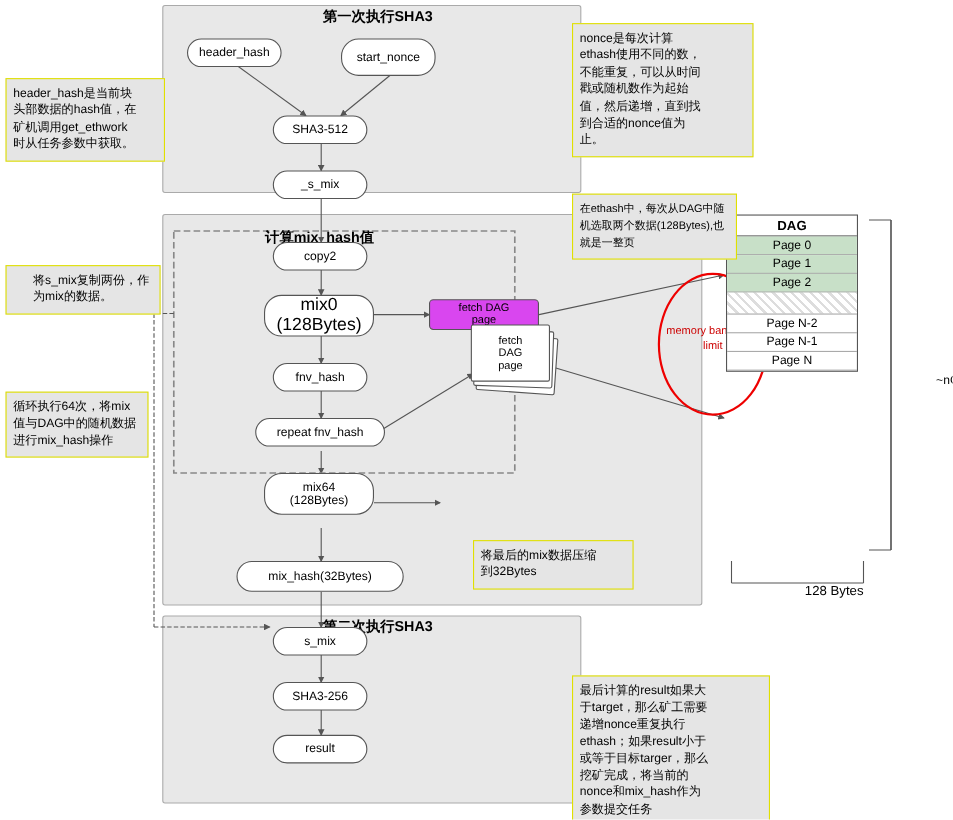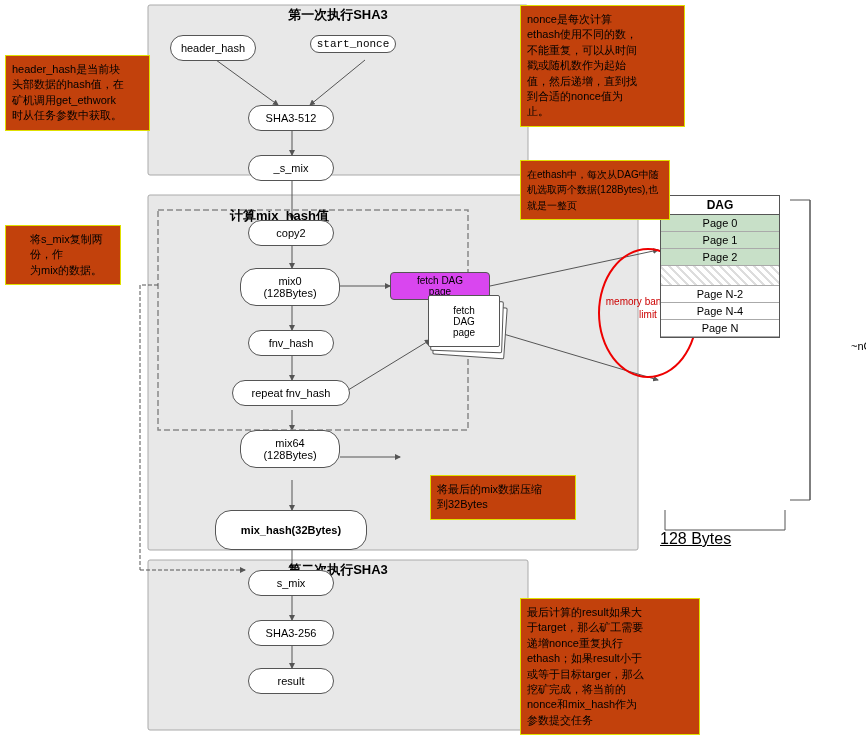--- a/index.html
+++ b/index.html
@@ -16,25 +16,26 @@
     .diagram-container {
       position: relative;
       width: 866px;
       height: 745px;
       background: #fff;
     }
 
     
     .sticky-note {
       position: absolute;
-      background: #c2410c;
+      background: #e5e5e5;
       border: 1px solid #e0e000;
       padding: 6px;
       font-size: 11px;
       line-height: 1.4;
+      margin-top: 16px;
     }
 
     
     .flow-box {
       position: absolute;
       background: #fff;
       border: 1px solid #555;
       border-radius: 16px;
       text-align: center;
       display: flex;
@@ -52,20 +53,21 @@
       align-items: center;
       justify-content: center;
       font-size: 11px;
     }
 
     .section-title {
       position: absolute;
       font-weight: bold;
       font-size: 13px;
       text-align: center;
+      padding-left: 11px;
     }
 
     
     .dag-container {
       position: absolute;
       border: 1px solid #555;
       background: #fff;
     }
 
     .dag-title {
@@ -189,44 +191,44 @@
       </marker>
     </defs>
   </svg>
 
   <div class="section-title" style="top: 6px; left: 148px; width: 380px; text-align: center;">第一次执行SHA3</div>
   <div class="section-title" style="top:207px; left:230px;">计算mix_hash值</div>
   <div class="section-title" style="top: 561px; left: 148px; width: 380px; text-align: center;">第二次执行SHA3</div>
 
   <div class="flow-box" style="left:170px; top:35px; width:86px; height:26px;">header_hash</div>
 
-  <div class="flow-box" style="left:310px; top:35px; width:86px; height:18px;font-family:Liberation Mono, monospace;">start_nonce</div>
+  <div class="flow-box" style="left:310px; top:35px; width:86px; height:34px;">start_nonce</div>
 
   <div class="flow-box" style="left:248px; top:105px; width:86px; height:26px;">SHA3-512</div>
 
   <div class="flow-box" style="left:248px; top:155px; width:86px; height:26px;">_s_mix</div>
 
   <div class="flow-box" style="left:248px; top:220px; width:86px; height:26px;">copy2</div>
 
   <div class="flow-box" style="left:240px; top:268px; width:100px; height:38px; border-radius:16px;">
-    <span style="white-space:pre-line; font-size:11px;">mix0
+    <span style="white-space:pre-line; font-size:16px;">mix0
 (128Bytes)</span>
   </div>
 
   <div class="flow-box" style="left:248px; top:330px; width:86px; height:26px;">fnv_hash</div>
 
   <div class="flow-box" style="left:232px; top:380px; width:118px; height:26px;">repeat fnv_hash</div>
 
   <div class="flow-box" style="left:240px; top:430px; width:100px; height:38px; border-radius:16px;">
     <span style="white-space:pre-line; font-size:11px;">mix64
 (128Bytes)</span>
   </div>
 
 
-  <div class="flow-box" style="left:215px; top:510px; width:152px; height:40px;font-weight:bold;">mix_hash(32Bytes)</div>
+  <div class="flow-box" style="left:215px; top:510px; width:152px; height:28px;">mix_hash(32Bytes)</div>
 
   <div class="flow-box" style="left:248px; top:570px; width:86px; height:26px;">s_mix</div>
 
   <div class="flow-box" style="left:248px; top:620px; width:86px; height:26px;">SHA3-256</div>
 
   <div class="flow-box" style="left:248px; top:668px; width:86px; height:26px;">result</div>
 
   <div class="flow-box-rect" style="left:390px; top:272px; width:100px; height:28px; border-radius:4px;">
     <span style="font-size:10px; white-space:pre-line; text-align:center;">fetch DAG
 page</span>
@@ -245,50 +247,55 @@
 bandwidth
 limit</div>
 
   <div class="dag-container" style="left:660px; top:195px; width:120px;">
     <div class="dag-title">DAG</div>
     <div class="dag-row dag-row-shaded">Page 0</div>
     <div class="dag-row dag-row-shaded">Page 1</div>
     <div class="dag-row dag-row-shaded">Page 2</div>
     <div class="dag-row-gap"></div>
     <div class="dag-row">Page N-2</div>
-    <div class="dag-row">Page N-4</div>
+    <div class="dag-row">Page N-1</div>
     <div class="dag-row">Page N</div>
   </div>
 
-  <div style="position:absolute; left:660px; top:530px; width:125px; text-align:left; font-size:16px;text-decoration:underline;">128 Bytes</div>
+  <div style="position:absolute; left:660px; top:530px; width:125px; text-align:right; font-size:12px;">128 Bytes</div>
 
   <div class="nGB-label" style="left:815px; top:340px;">~nGB</div>
 
   <div class="sticky-note" style="left:5px; top:55px; width:145px;">
     <span style="white-space:pre-line;">header_hash是当前块
 头部数据的hash值，在
 矿机调用get_ethwork
 时从任务参数中获取。</span>
   </div>
 
   <div class="sticky-note" style="left:520px; top:5px; width:165px;">
     <span style="white-space:pre-line;">nonce是每次计算
 ethash使用不同的数，
 不能重复，可以从时间
 戳或随机数作为起始
 值，然后递增，直到找
 到合适的nonce值为
 止。</span>
   </div>
 
-  <div class="sticky-note" style="left:5px; top:225px; width:116px;padding-left:24px;">
+  <div class="sticky-note" style="left:5px; top:225px; width:141px;padding-left:24px;">
     <span style="white-space:pre-line;">将s_mix复制两份，作
 为mix的数据。</span>
   </div>
 
+  <div class="sticky-note" style="left:5px; top:340px; width:130px;">
+    <span style="white-space:pre-line;">循环执行64次，将mix
+值与DAG中的随机数据
+进行mix_hash操作</span>
+  </div>
 
   <div class="sticky-note" style="left:520px; top:160px; width:150px;">
     <span style="white-space:pre-line; font-size:10px;">在ethash中，每次从DAG中随机选取两个数据(128Bytes),也就是一整页</span>
   </div>
 
   <div class="sticky-note" style="left:430px; top:475px; width:146px;">
     <span style="white-space:pre-line;">将最后的mix数据压缩
 到32Bytes</span>
   </div>
 

